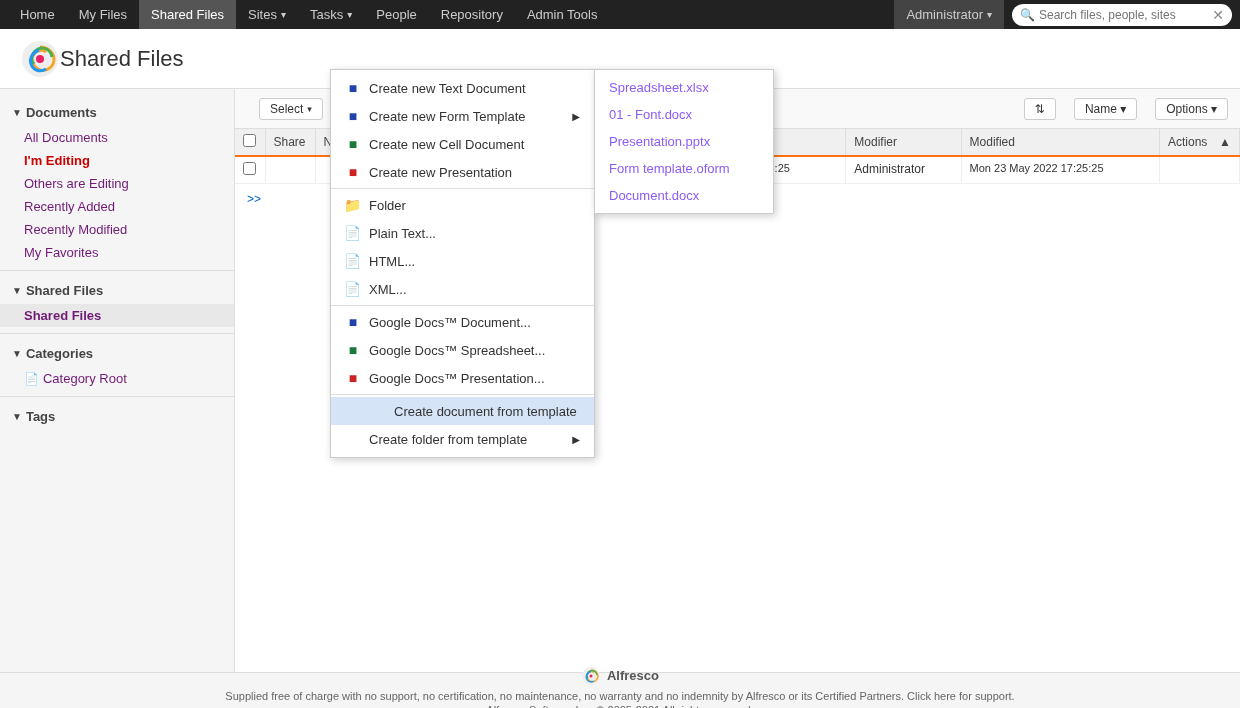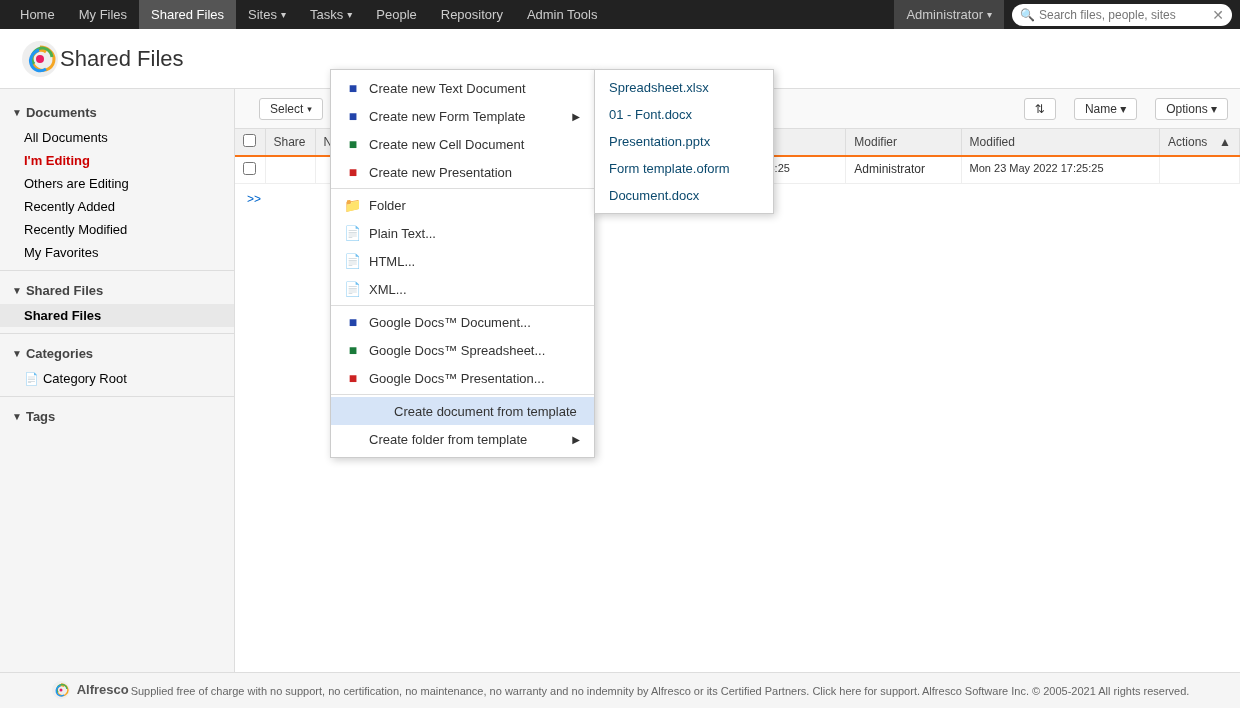--- a/index.html
+++ b/index.html
@@ -95,21 +95,21 @@
       color: #444;
       padding: 6px 12px;
       font-size: 13px;
       display: flex;
       align-items: center;
       gap: 4px;
     }
     .sidebar-section-title .triangle { font-size: 10px; }
     .sidebar-item {
       padding: 4px 12px 4px 24px;
-      color: #000000;
+      color: #701a75;
       cursor: pointer;
       font-size: 13px;
     }
     .sidebar-item.active { color: #c00; font-weight: bold; }
     .sidebar-item.current { background: #e8e8e8; font-weight: bold; }
     .sidebar-divider { height: 1px; background: #ddd; margin: 6px 0; }
 
     
     .toolbar {
       background: #f9f9f9;
@@ -221,31 +221,32 @@
       border: 1px solid #ccc;
       box-shadow: 2px 2px 8px rgba(0,0,0,0.2);
       z-index: 201;
       width: 180px;
       padding: 4px 0;
     }
     .template-submenu-item {
       padding: 6px 14px;
       cursor: pointer;
       font-size: 13px;
-      color: #0c4a6e;
+      color: #8b5cf6;
     }
 
     
     .footer {
       background: #f5f5f5;
       border-top: 1px solid #ddd;
       height: 36px;
       display: flex;
       align-items: center;
       justify-content: center;
+      flex-direction: column;
       gap: 2px;
       position: absolute;
       bottom: 0;
       left: 0;
       right: 0;
     }
     .footer-text {
       font-size: 11px;
       color: #666;
       text-align: center;

